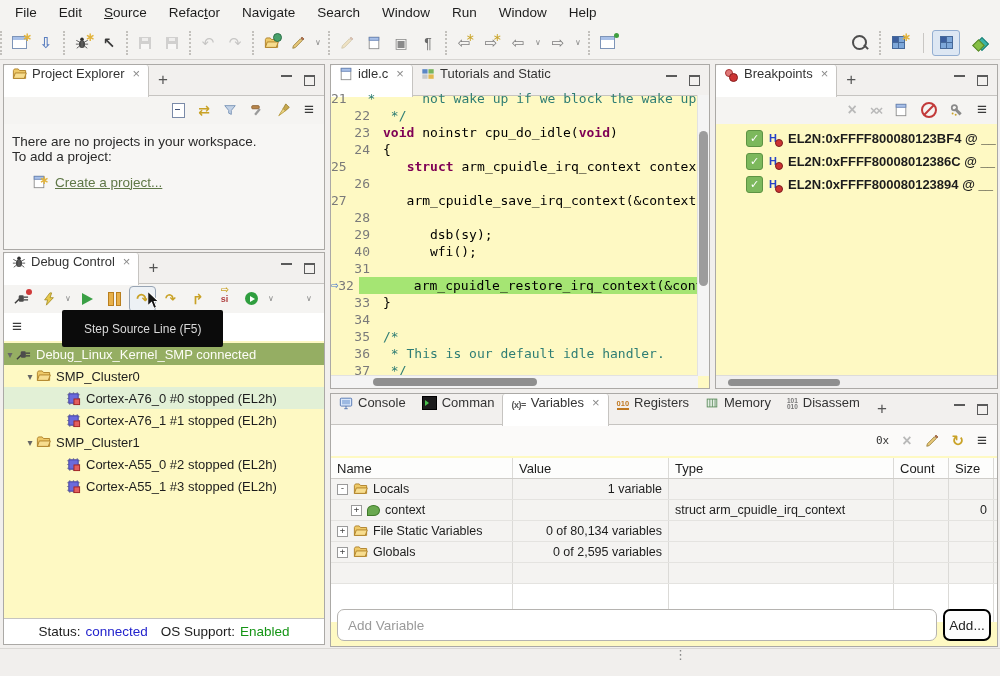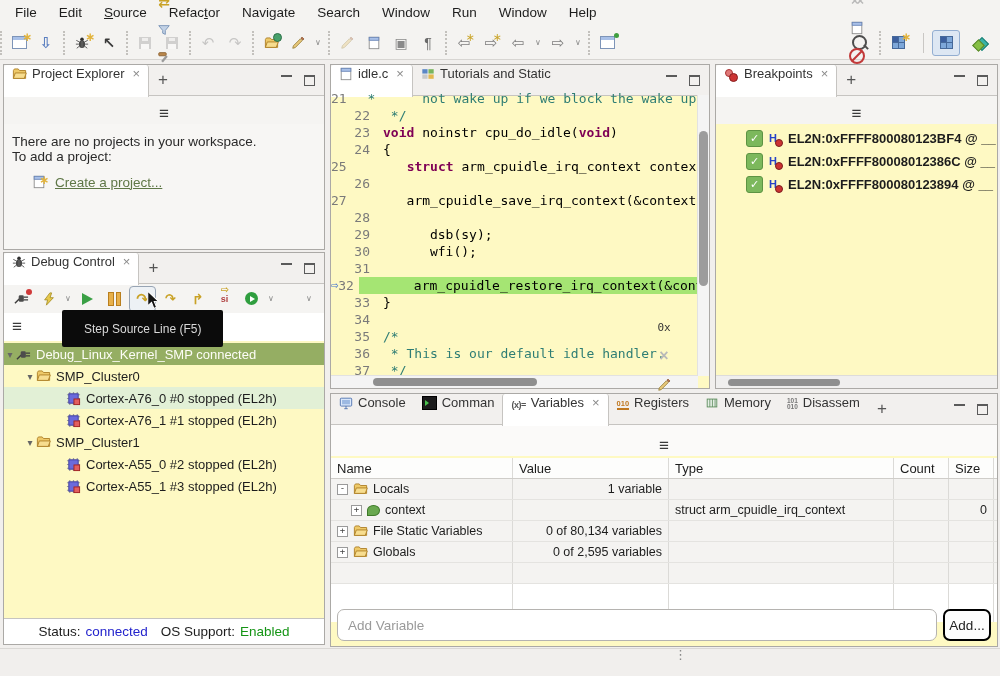--- a/index.html
+++ b/index.html
@@ -61,21 +61,21 @@
               margin-bottom:-1px;border-top-left-radius:3px;border-top-right-radius:3px;}
   .tab.first.active{border-left:none;}
   .tab-close{color:#8a8a8a;font-size:13px;margin-left:3px;}
   .g-close::before{content:"×";}
   .tab-add{display:flex;align-items:center;padding:0 9px;font-size:17px;color:#555;}
   .g-add::before{content:"+";}
   .winbtns{margin-left:auto;display:flex;align-items:center;gap:12px;padding-right:9px;}
   .btn-min{width:11px;height:3px;border-top:2px solid #5a5a5a;margin-top:-6px;}
   .btn-max{width:9px;height:8px;border:1px solid #5a5a5a;border-top:2px solid #5a5a5a;}
   .viewbar{height:28px;display:flex;align-items:center;justify-content:flex-end;gap:13px;
-           padding:0 10px;background:#f5f4f2;flex-direction:column;}
+           padding:0 10px;background:#f5f4f2;}
   .vicon{font-size:14px;color:#8a8a8a;display:flex;align-items:center;}
   .g-menu::before{content:"≡";font-size:17px;color:#3a3a3a;font-weight:bold;}
   .g-link::before{content:"⇄";color:#c9a227;font-weight:bold;}
   .g-x::before{content:"×";font-weight:bold;color:#b9b9b9;font-size:16px;}
   .g-xx::before{content:"××";font-weight:bold;color:#b9b9b9;font-size:13px;letter-spacing:-2px;}
   .g-refresh::before{content:"↻";color:#c9a227;font-weight:bold;font-size:15px;}
   .g-dots::before{content:"⋮";}
   .collapse-ic{width:11px;height:13px;border:1px solid #7a8aa8;background:#fff;position:relative;display:inline-block;}
   .collapse-ic::before{content:"";position:absolute;left:2px;top:5px;width:5px;height:1.6px;background:#44557a;}
   .skip-ic{width:12px;height:12px;border:2px solid #c23a3a;border-radius:50%;position:relative;display:inline-block;}
@@ -549,21 +549,21 @@
   <div id="code">
       <div class="eline"><span class="gut-arrow"></span><span class="gut-num">21</span><span class="codetxt"><span class="seg-c"> *      not wake up if we block the wake up </span></span></div>
       <div class="eline"><span class="gut-arrow"></span><span class="gut-num">22</span><span class="codetxt"><span class="seg-c"> */</span></span></div>
       <div class="eline"><span class="gut-arrow"></span><span class="gut-num">23</span><span class="codetxt"><span class="seg-k">void</span><span class="seg-t"> noinstr cpu_do_idle(</span><span class="seg-k">void</span><span class="seg-t">)</span></span></div>
       <div class="eline"><span class="gut-arrow"></span><span class="gut-num">24</span><span class="codetxt"><span class="seg-t">{</span></span></div>
       <div class="eline"><span class="gut-arrow"></span><span class="gut-num">25</span><span class="codetxt"><span class="seg-t">      </span><span class="seg-k">struct</span><span class="seg-t"> arm_cpuidle_irq_context context;</span></span></div>
       <div class="eline"><span class="gut-arrow"></span><span class="gut-num">26</span><span class="codetxt"></span></div>
       <div class="eline"><span class="gut-arrow"></span><span class="gut-num">27</span><span class="codetxt"><span class="seg-t">      arm_cpuidle_save_irq_context(&amp;context);</span></span></div>
       <div class="eline"><span class="gut-arrow"></span><span class="gut-num">28</span><span class="codetxt"></span></div>
       <div class="eline"><span class="gut-arrow"></span><span class="gut-num">29</span><span class="codetxt"><span class="seg-t">      dsb(sy);</span></span></div>
-      <div class="eline"><span class="gut-arrow"></span><span class="gut-num">30</span><span class="codetxt"><span class="seg-t">      wfi();</span></span></div>
+      <div class="eline"><span class="gut-arrow"></span><span class="gut-num">40</span><span class="codetxt"><span class="seg-t">      wfi();</span></span></div>
       <div class="eline"><span class="gut-arrow"></span><span class="gut-num">31</span><span class="codetxt"></span></div>
       <div class="eline cur"><span class="gut-arrow">⇨</span><span class="gut-num">32</span><span class="codetxt"><span class="seg-t">      arm_cpuidle_restore_irq_context(&amp;context);</span></span></div>
       <div class="eline"><span class="gut-arrow"></span><span class="gut-num">33</span><span class="codetxt"><span class="seg-t">}</span></span></div>
       <div class="eline"><span class="gut-arrow"></span><span class="gut-num">34</span><span class="codetxt"></span></div>
       <div class="eline"><span class="gut-arrow"></span><span class="gut-num">35</span><span class="codetxt"><span class="seg-c">/*</span></span></div>
       <div class="eline"><span class="gut-arrow"></span><span class="gut-num">36</span><span class="codetxt"><span class="seg-c"> * This is our default idle handler.</span></span></div>
       <div class="eline"><span class="gut-arrow"></span><span class="gut-num">37</span><span class="codetxt"><span class="seg-c"> */</span></span></div>
     </div>
   <div class="vtrack">
       <span class="vscroll" style="position:absolute;right:1px;top:36px;"></span>

